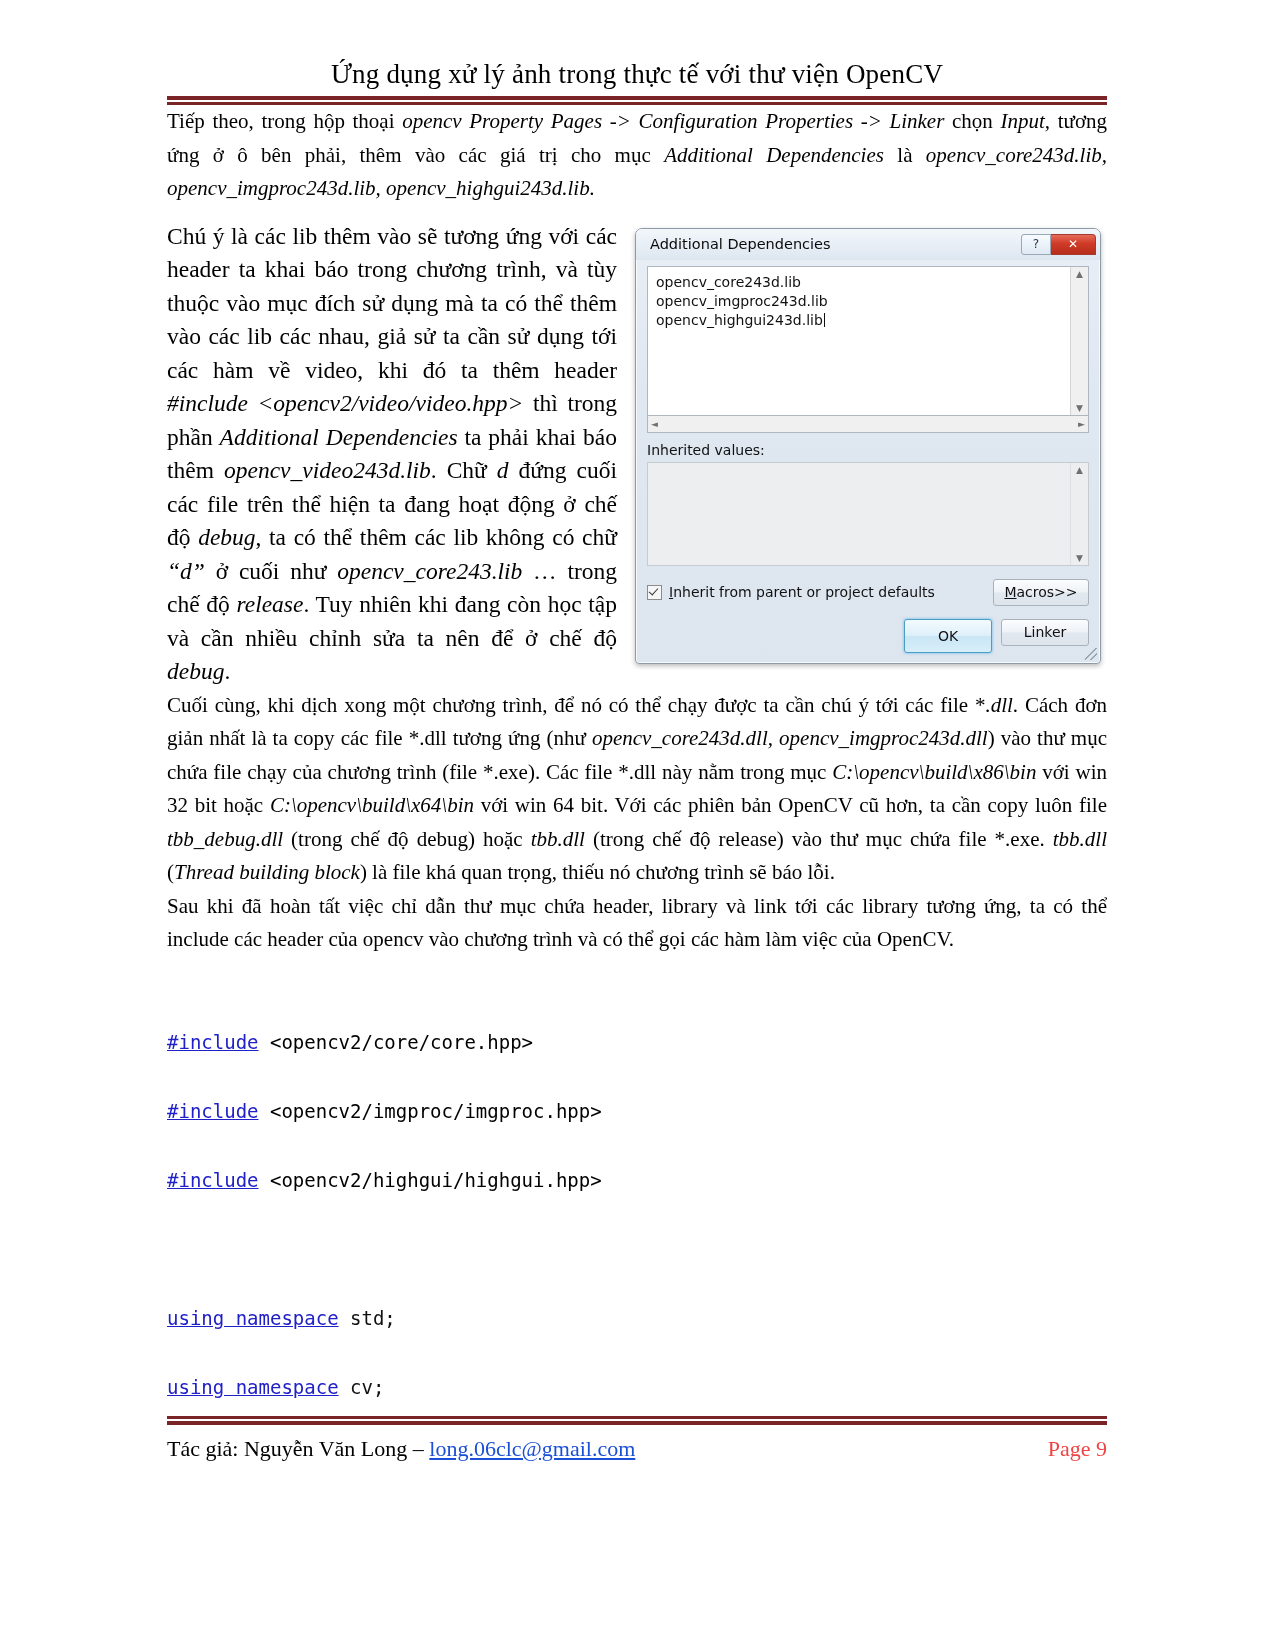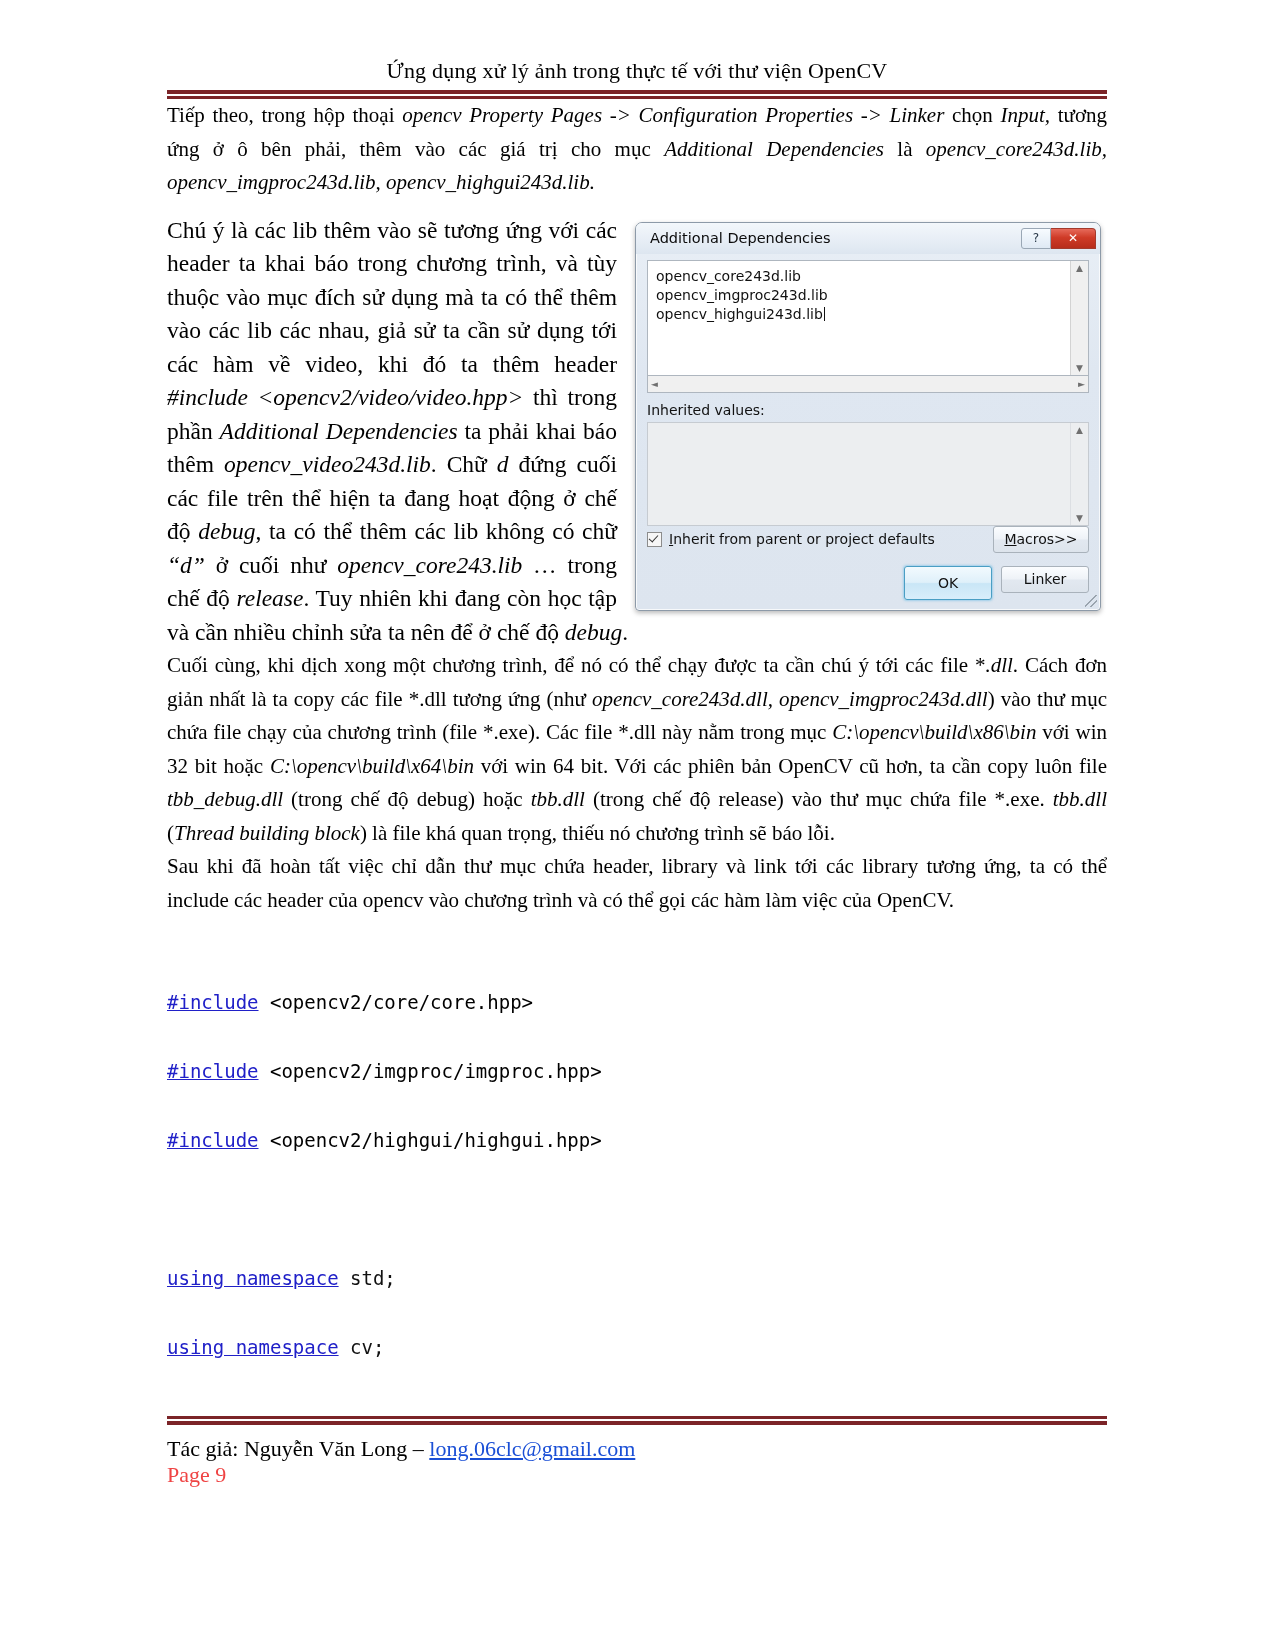--- a/index.html
+++ b/index.html
@@ -22,21 +22,21 @@
     top: 0;
     width: 940px;
   }
 
   
   .doc-header {
     padding-top: 58px;
     text-align: center;
   }
   .doc-header .title {
-    font-size: 22px;
+    font-size: 27px;
     line-height: 1.2;
     letter-spacing: .2px;
     color: #000;
   }
   .header-rules {
     margin-top: 6px;
   }
   .rule-thick {
     height: 4px;
     background: #7b2428;
@@ -127,21 +127,21 @@
     background: linear-gradient(180deg,#e66a5a 0%, #cf3b27 45%, #b72d1b 100%);
     color: #fff; font-size: 12px;
     display:flex; align-items:center; justify-content:center;
   }
   .win-body {
     padding: 6px 11px 10px 11px;
   }
   .deps-list {
     background: #ffffff;
     border: 1px solid #aeb6bf;
-    height: 116px;
+    height: 150px;
     padding: 6px 8px 0 8px;
     position: relative;
     box-sizing: border-box;
   }
   .deps-line {
     font-size: 14px;
     line-height: 19px;
     color: #111;
     white-space: nowrap;
   }
@@ -190,20 +190,21 @@
     background: #eceef0;
     border: 1px solid #c6cbd1;
     height: 104px;
     position: relative;
     box-sizing: border-box;
   }
   .inherit-box .vscroll { background: #eceef0; border-left: 1px solid #dcdfe3; }
   .check-row {
     display: flex;
     align-items: center;
+    margin-top: 13px;
   }
   .checkbox {
     width: 13px; height: 13px;
     border: 1px solid #8c8c8c;
     background: #f6f6f6;
     margin-right: 7px;
     position: relative;
     flex: none;
   }
   .checkbox::after {
@@ -279,21 +280,20 @@
   }
   .footer-rules .f-thin { height: 3px; background: #7b2428; }
   .footer-rules .f-gap  { height: 2px; background: #ffffff; }
   .footer-rules .f-thick{ height: 4px; background: #7b2428; }
   .footer-row {
     display: flex;
     justify-content: space-between;
     align-items: baseline;
     margin-top: 11px;
     font-size: 22px;
-    flex-direction: column;
   }
   .footer-left { color: #000; }
   .footer-left a {
     color: #1a4fd6;
     text-decoration: underline;
   }
   .footer-right { color: #ef4444; text-align: right; }
 </style>
 </head>
 <body>

